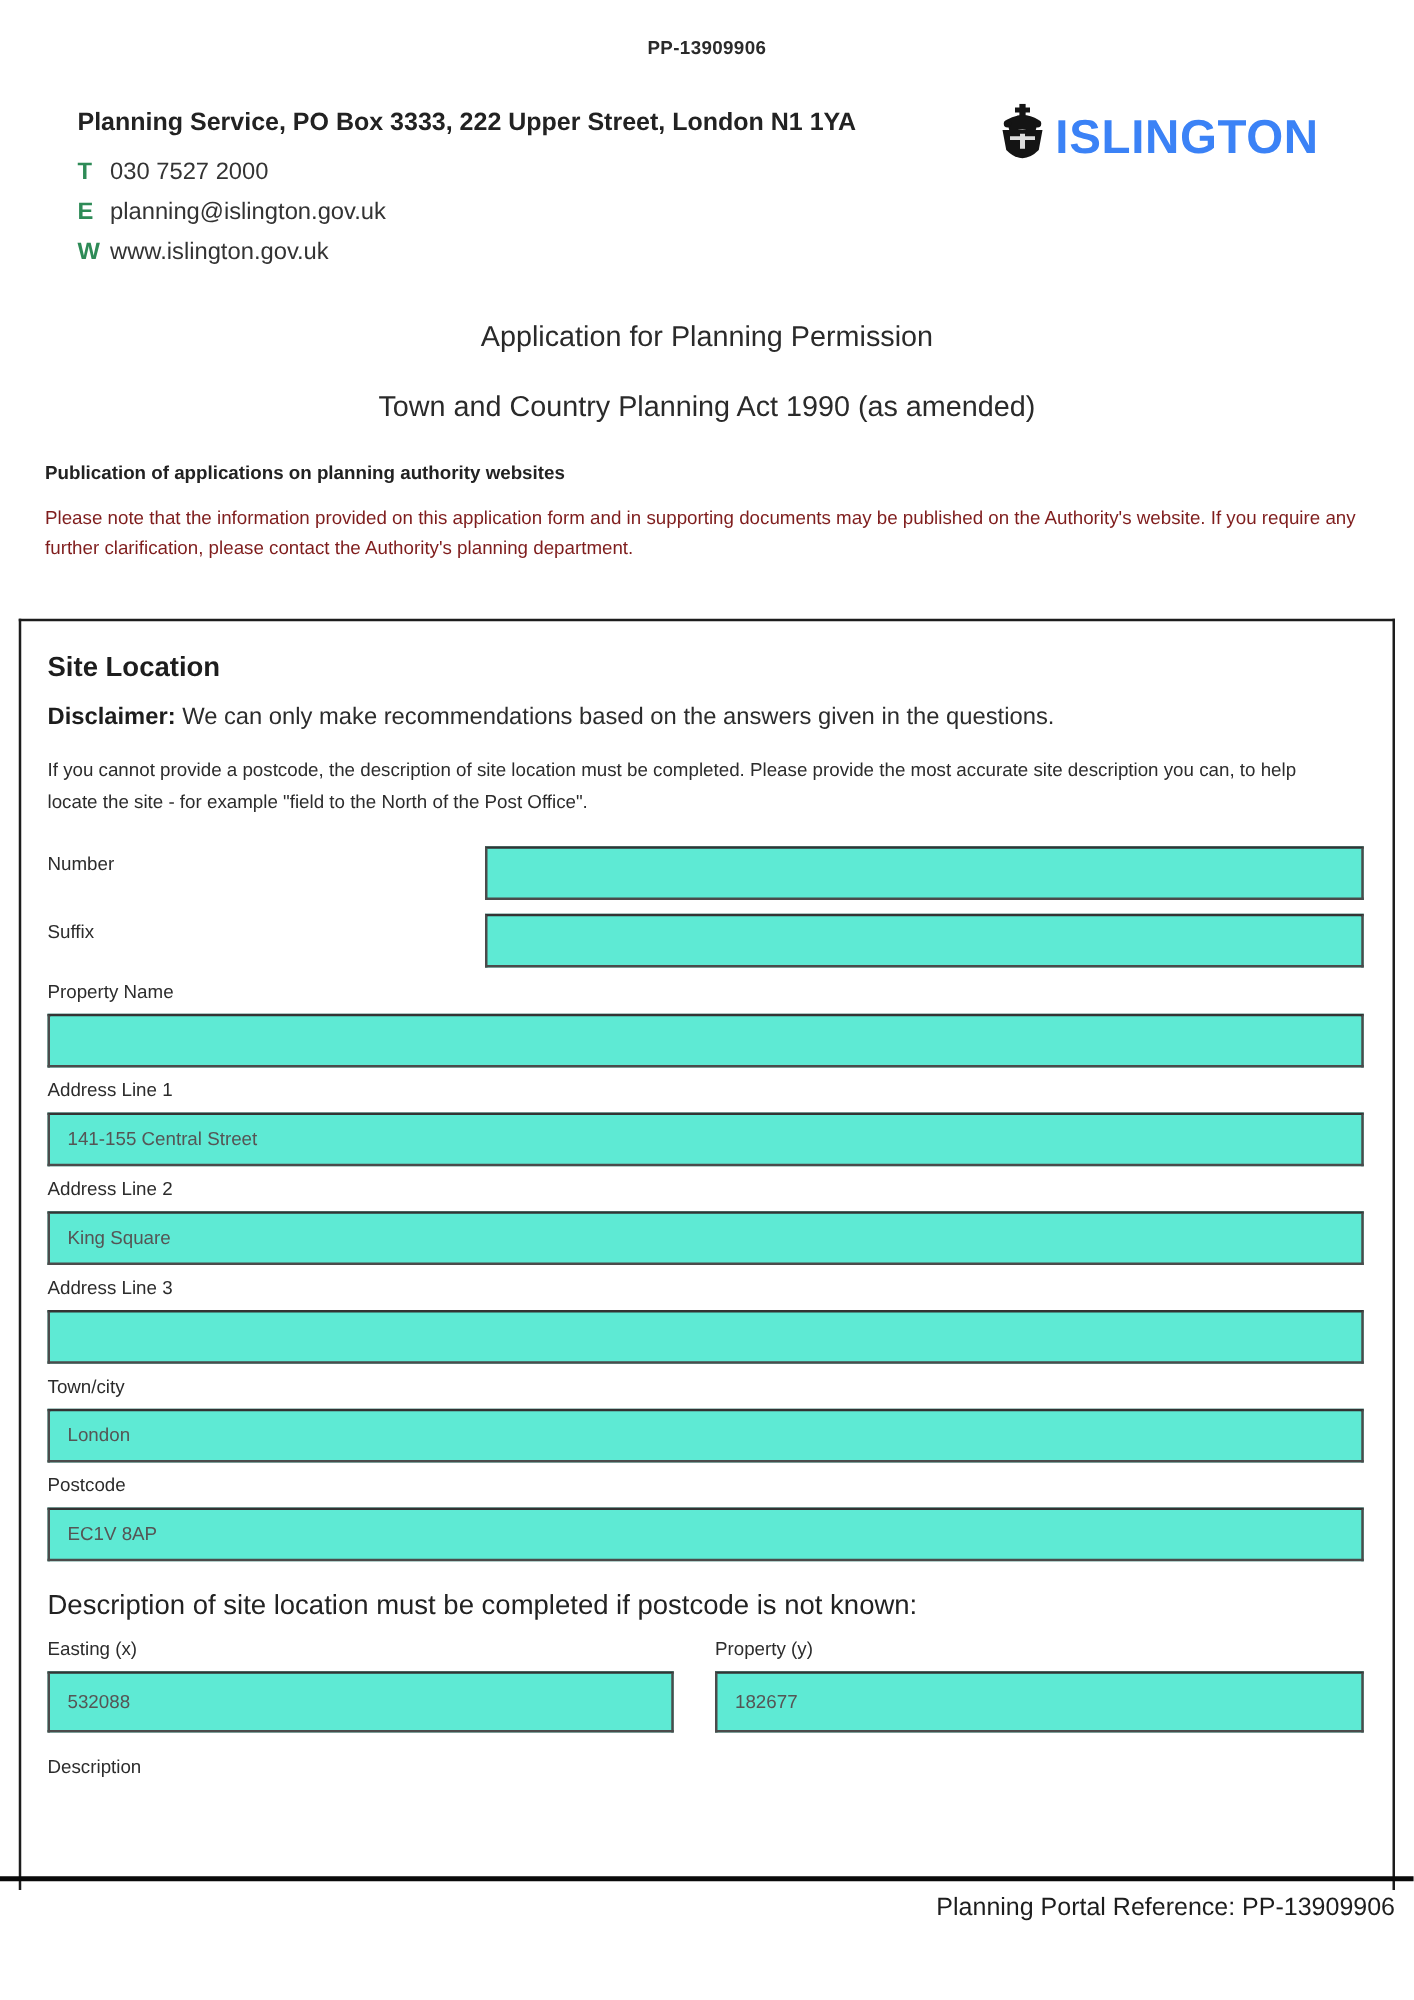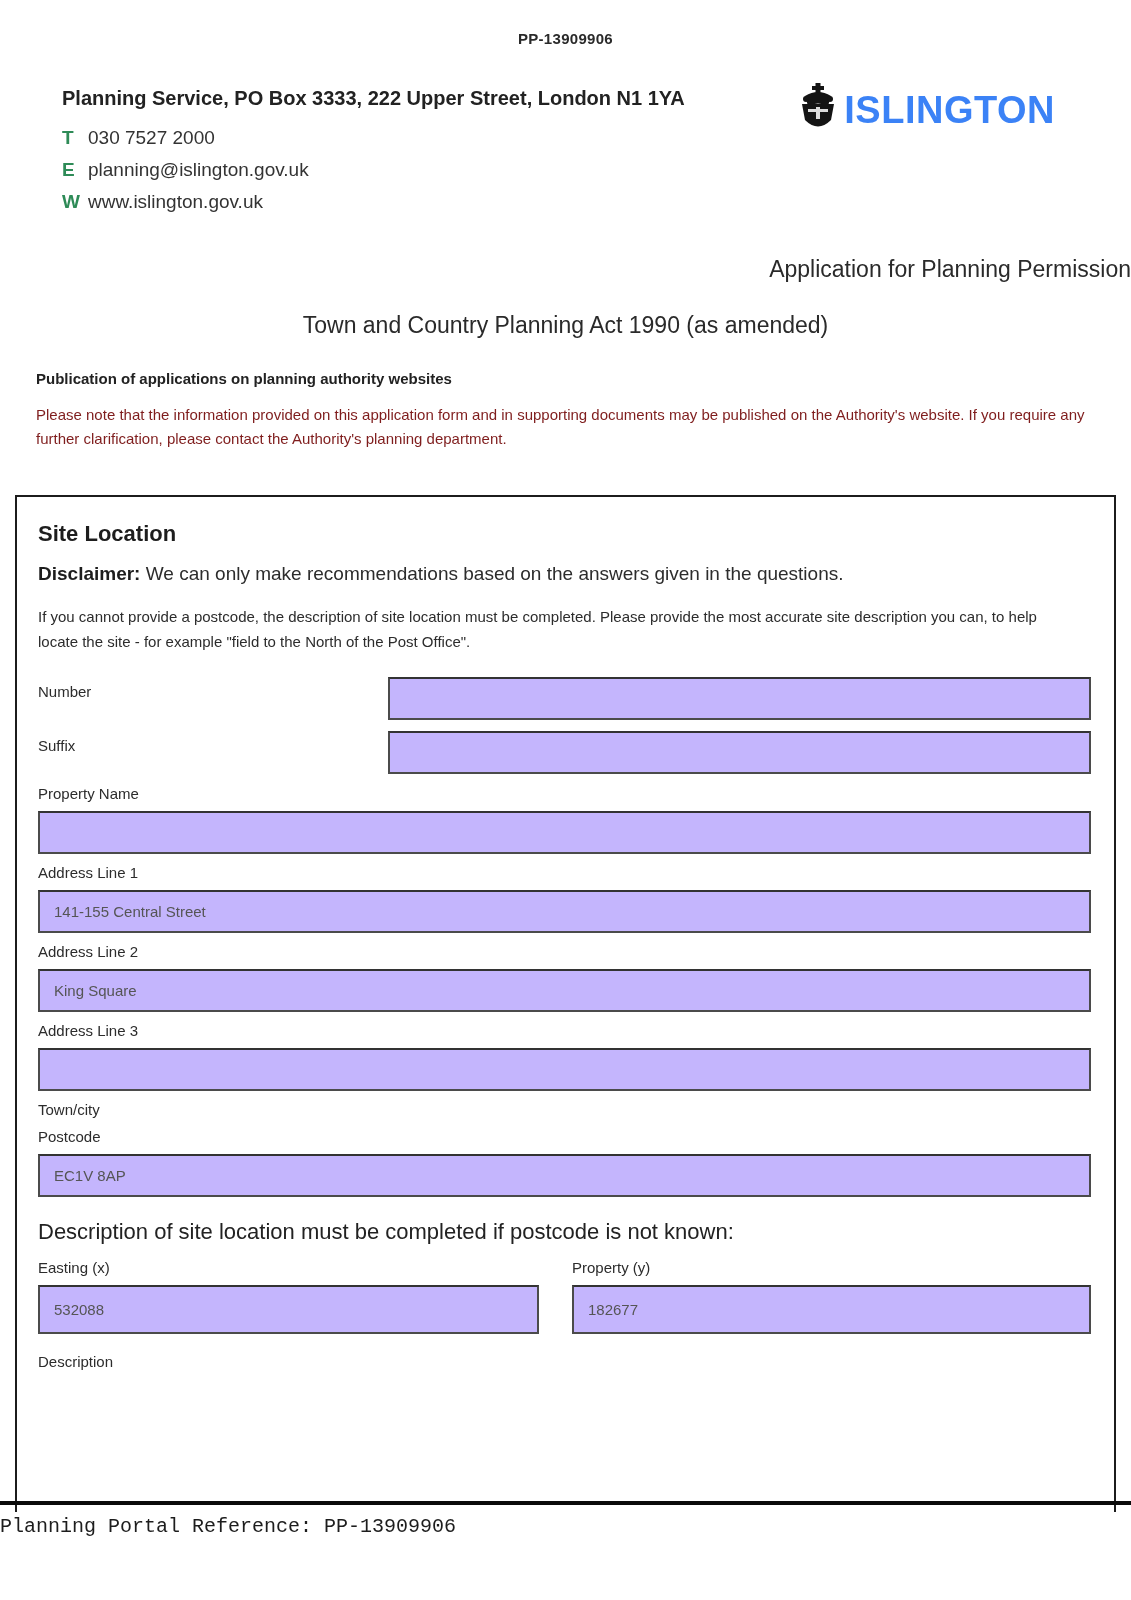--- a/index.html
+++ b/index.html
@@ -55,21 +55,21 @@
     margin-top: 2px;
   }
   .logo-word {
     font-size: 38px;
     font-weight: bold;
     letter-spacing: 0.5px;
     color: #3b82f6;
   }
 
   
-  .title-main { margin-top: 38px; text-align: right; font-size: 23px; color: #2a2a2a; }
+  .title-main { margin-top: 38px; text-align: center; font-size: 23px; color: #2a2a2a; }
   .title-sub  { margin-top: 29px; text-align: center; font-size: 23px; color: #2a2a2a; }
 
   
   .pub-heading {
     margin: 31px 36px 0 36px;
     font-size: 15px;
     font-weight: bold;
     color: #222;
   }
   .pub-body {
@@ -123,21 +123,21 @@
     display: block;
     font-size: 15px;
     color: #2c2c2c;
     margin: 9px 0 9px 0;
   }
 
   input.form-input {
     height: 43px;
     border: 2px solid #4b4b4b;
     border-top-color: #333;
-    background: #c4b5fd;
+    background: #5eead4;
     font-family: "Liberation Sans", sans-serif;
     font-size: 15px;
     color: #555;
     padding: 0 14px;
     width: 100%;
     border-radius: 0;
     outline: none;
   }
   input.form-input.short { height: 49px; }
 
@@ -165,26 +165,25 @@
   
   .footer-rule {
     position: absolute;
     left: 0; right: 0;
     top: 1501px;
     height: 4px;
     background: #0a0a0a;
   }
   .footer-ref {
     position: absolute;
-    left: 0; right: 0;
+    left: 0; right: 15px;
     top: 1515px;
-    text-align: left;
+    text-align: right;
     font-size: 20px;
     color: #1d1d1d;
-    font-family: Liberation Mono, monospace;
   }
 </style>
 </head>
 <body>
 
 <div class="ref-top">PP-13909906</div>
 
 <div class="header-row">
   <div class="header-left">
     <div class="hdr-address">Planning Service, PO Box 3333, 222 Upper Street, London N1 1YA</div>
@@ -261,20 +260,21 @@
     <input class="form-input" type="text" value="King Square" style="">
   </div>
 
   <div class="stacked-field">
     <span class="f-label">Address Line 3</span>
     <input class="form-input" type="text" value="" style="">
   </div>
 
   <div class="stacked-field">
     <span class="f-label">Town/city</span>
+    <input class="form-input" type="text" value="London" style="">
   </div>
 
   <div class="stacked-field">
     <span class="f-label">Postcode</span>
     <input class="form-input" type="text" value="EC1V 8AP" style="">
   </div>
 
   <div class="desc-heading">Description of site location must be completed if postcode is not known:</div>
 
   <div class="coord-row">

